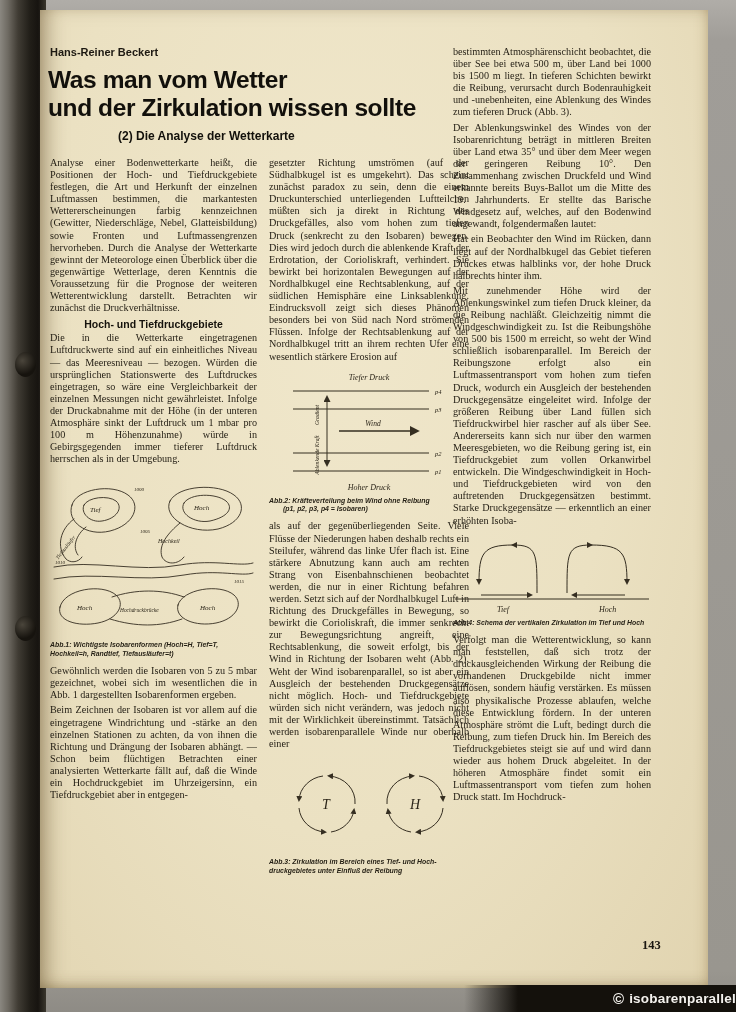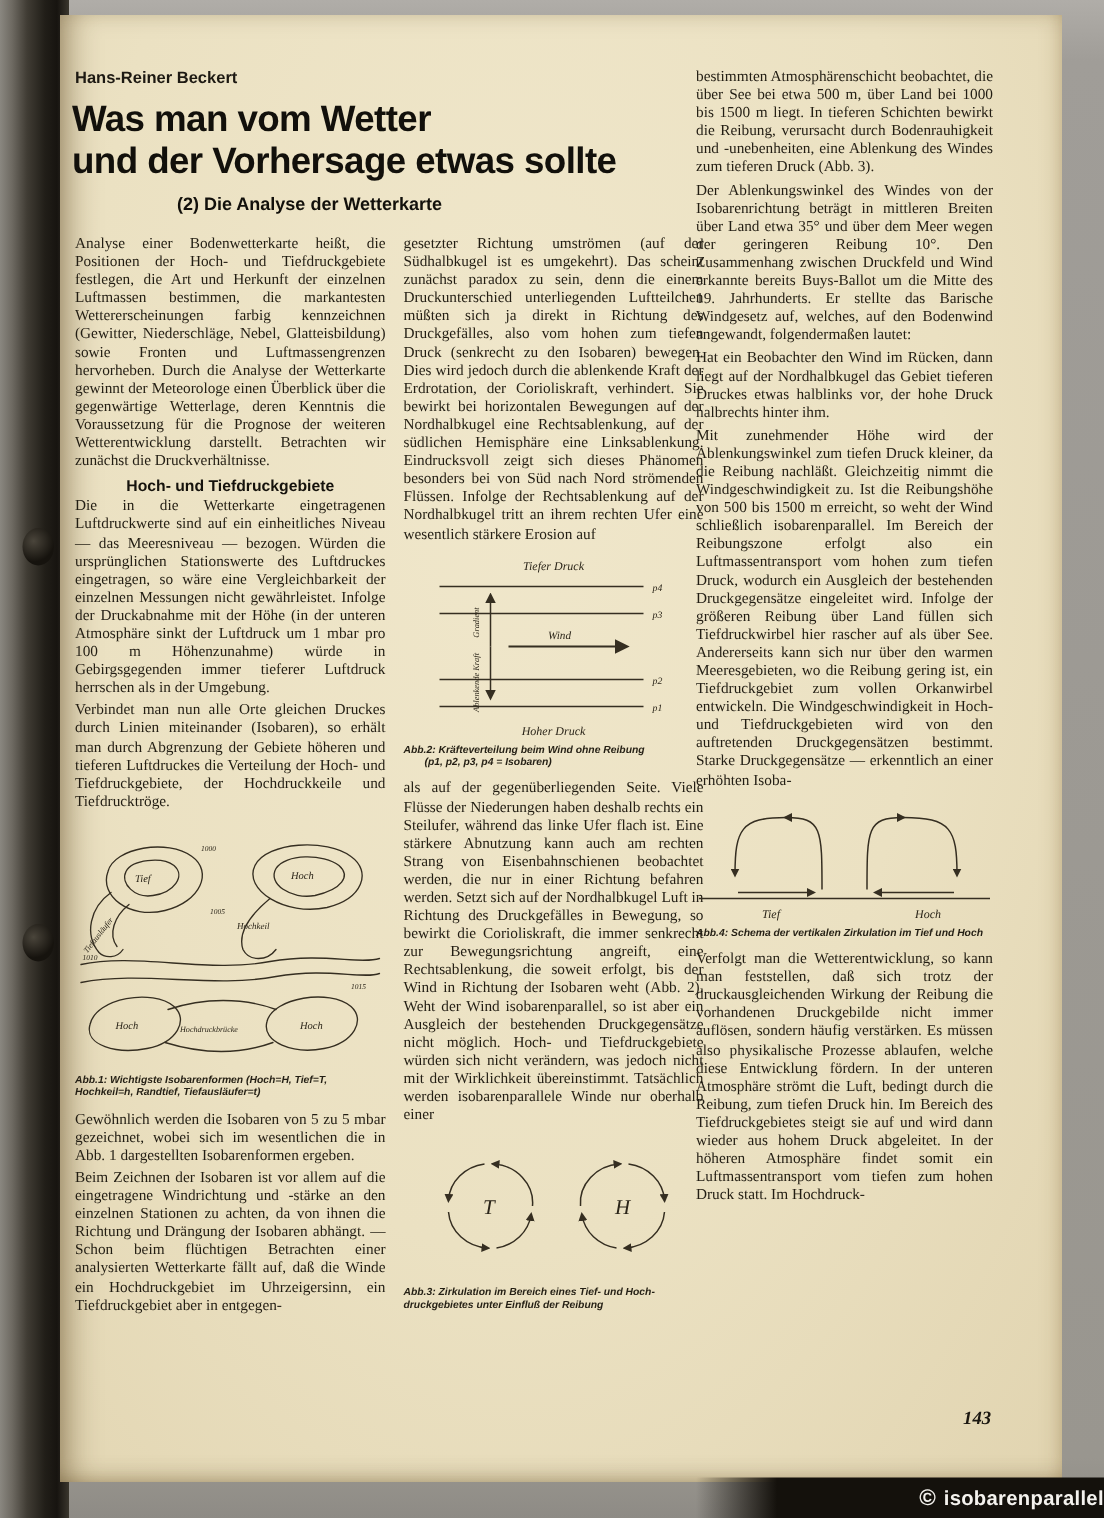--- a/index.html
+++ b/index.html
@@ -33,54 +33,53 @@
           font-weight:bold;font-size:11px;color:#1d1912;}
   .title{position:absolute;left:8px;top:56px;font-family:"Liberation Sans",sans-serif;
          font-weight:bold;font-size:24.5px;line-height:27.5px;letter-spacing:-0.4px;color:#12100b;}
   .subtitle{position:absolute;left:78px;top:119px;font-family:"Liberation Sans",sans-serif;
             font-weight:bold;font-size:12px;color:#12100b;}
   
   .col{position:absolute;font-size:10.2px;line-height:12.1px;text-align:justify;color:#221d13;}
   .col p{margin:0 0 3px 0;}
   .col-1{left:10px;top:147px;width:207px;}
   .col-2{left:229px;top:147px;width:200px;}
-  .col-3{left:424px;top:36px;width:198px;}
+  .col-3{left:413px;top:36px;width:198px;}
   .subhead{font-family:"Liberation Sans",sans-serif;font-weight:bold;font-size:10.5px;
            margin:4px 0 2px;color:#15120c;text-align:center;}
   .figure{margin:6px 0 7px;}
   .figure svg{display:block;}
   .caption{font-family:"Liberation Sans",sans-serif;font-style:italic;font-weight:bold;
            font-size:6.9px;line-height:8.4px;color:#241f14;margin-top:2px;text-align:left;}
-  .pagenum{position:absolute;left:602px;top:928px;font-weight:bold;font-size:12.5px;color:#1b1710;font-style:italic;}
+  .pagenum{position:absolute;left:602px;top:928px;font-weight:bold;font-size:12.5px;color:#1b1710;}
   svg text{font-family:"Liberation Serif",serif;fill:#2b2519;}
 </style>
 </head>
 <body>
 
 <div class="scan">
 
   <div class="binder"></div>
   <div class="hole hole-1"></div>
   <div class="hole hole-2"></div>
   <div class="stack"></div>
 
   <div class="page">
 
     <div class="author">Hans-Reiner Beckert</div>
     <div class="title">
       <div>Was man vom Wetter</div>
-      <div>und der Vorhersage etwas sollte</div>
+      <div>und der Zirkulation wissen sollte</div>
     </div>
     <div class="subtitle">(2) Die Analyse der Wetterkarte</div>
 
     <div class="col col-1">
       <p>Analyse einer Bodenwetterkarte heißt, die Positionen der Hoch- und Tiefdruckgebiete festlegen, die Art und Herkunft der einzelnen Luftmassen bestimmen, die markantesten Wettererscheinungen farbig kennzeichnen (Gewitter, Niederschläge, Nebel, Glatteisbildung) sowie Fronten und Luftmassengrenzen hervorheben. Durch die Analyse der Wetterkarte gewinnt der Meteorologe einen Überblick über die gegenwärtige Wetterlage, deren Kenntnis die Voraussetzung für die Prognose der weiteren Wetterentwicklung darstellt. Betrachten wir zunächst die Druckverhältnisse.</p>
       <div class="subhead">Hoch- und Tiefdruckgebiete</div>
       <p>Die in die Wetterkarte eingetragenen Luftdruckwerte sind auf ein einheitliches Niveau — das Meeresniveau — bezogen. Würden die ursprünglichen Stationswerte des Luftdruckes eingetragen, so wäre eine Vergleichbarkeit der einzelnen Messungen nicht gewährleistet. Infolge der Druckabnahme mit der Höhe (in der unteren Atmosphäre sinkt der Luftdruck um 1 mbar pro 100 m Höhenzunahme) würde in Gebirgsgegenden immer tieferer Luftdruck herrschen als in der Umgebung.</p>
-      <p>Verbindet man nun alle Orte gleichen Druckes durch Linien miteinander (Isobaren), so erhält man durch Abgrenzung der Gebiete höheren und tieferen Luftdruckes die Verteilung der Hoch- und Tiefdruckgebiete, der Hochdruckkeile und Tiefdrucktröge.</p>
 
       <div class="figure">
         <svg width="207" height="168" viewBox="0 0 207 168">
           <g stroke="#352e21" fill="none" stroke-width="0.9" stroke-linecap="round">
             <path d="M22,34 C26,18 62,12 78,24 C92,34 84,54 60,60 C36,66 16,50 22,34 Z"></path>
             <path d="M34,34 C38,26 58,24 66,30 C74,37 66,48 52,50 C40,52 30,42 34,34 Z"></path>
             <path d="M24,48 C10,58 6,76 16,88 C20,92 28,92 32,86"></path>
             <path d="M36,56 C26,64 22,76 28,84"></path>
             <path d="M120,30 C128,14 168,12 184,24 C198,34 192,52 168,58 C140,64 112,46 120,30 Z"></path>
             <path d="M134,32 C140,22 166,22 176,30 C184,37 178,46 160,50 C144,53 128,42 134,32 Z"></path>

